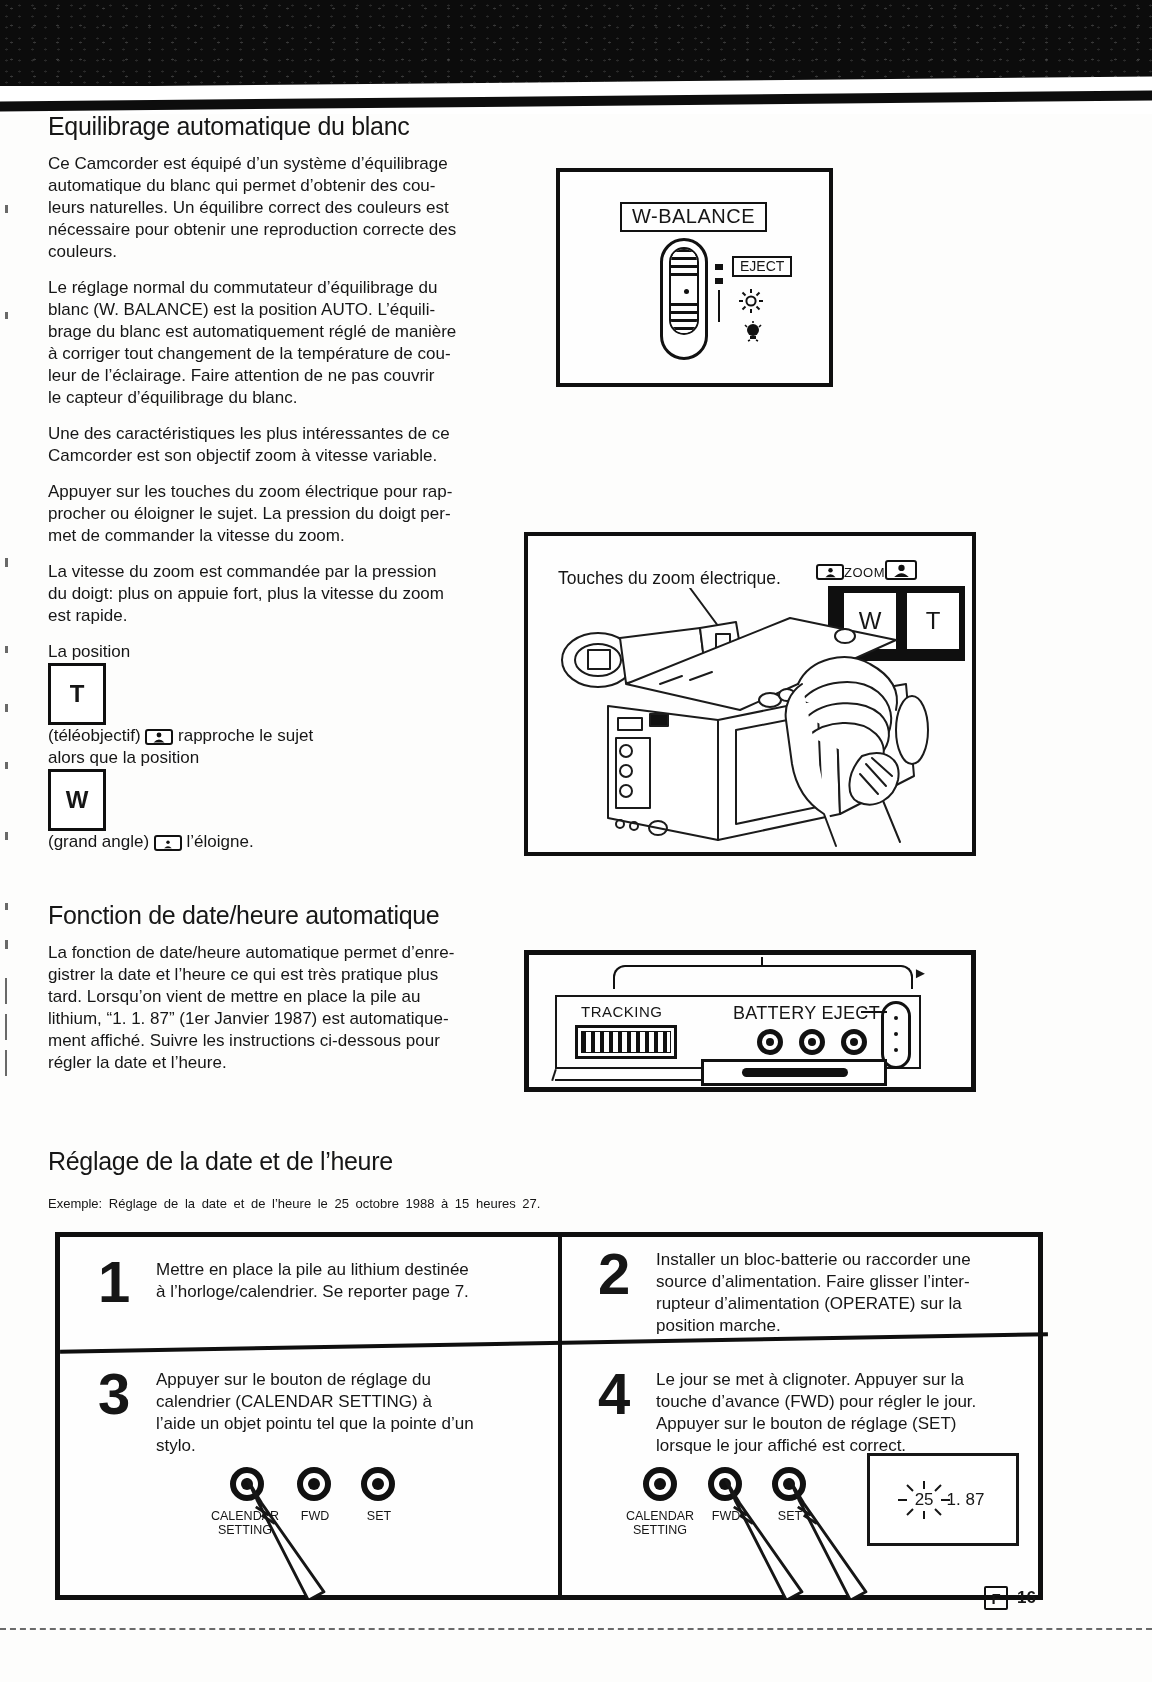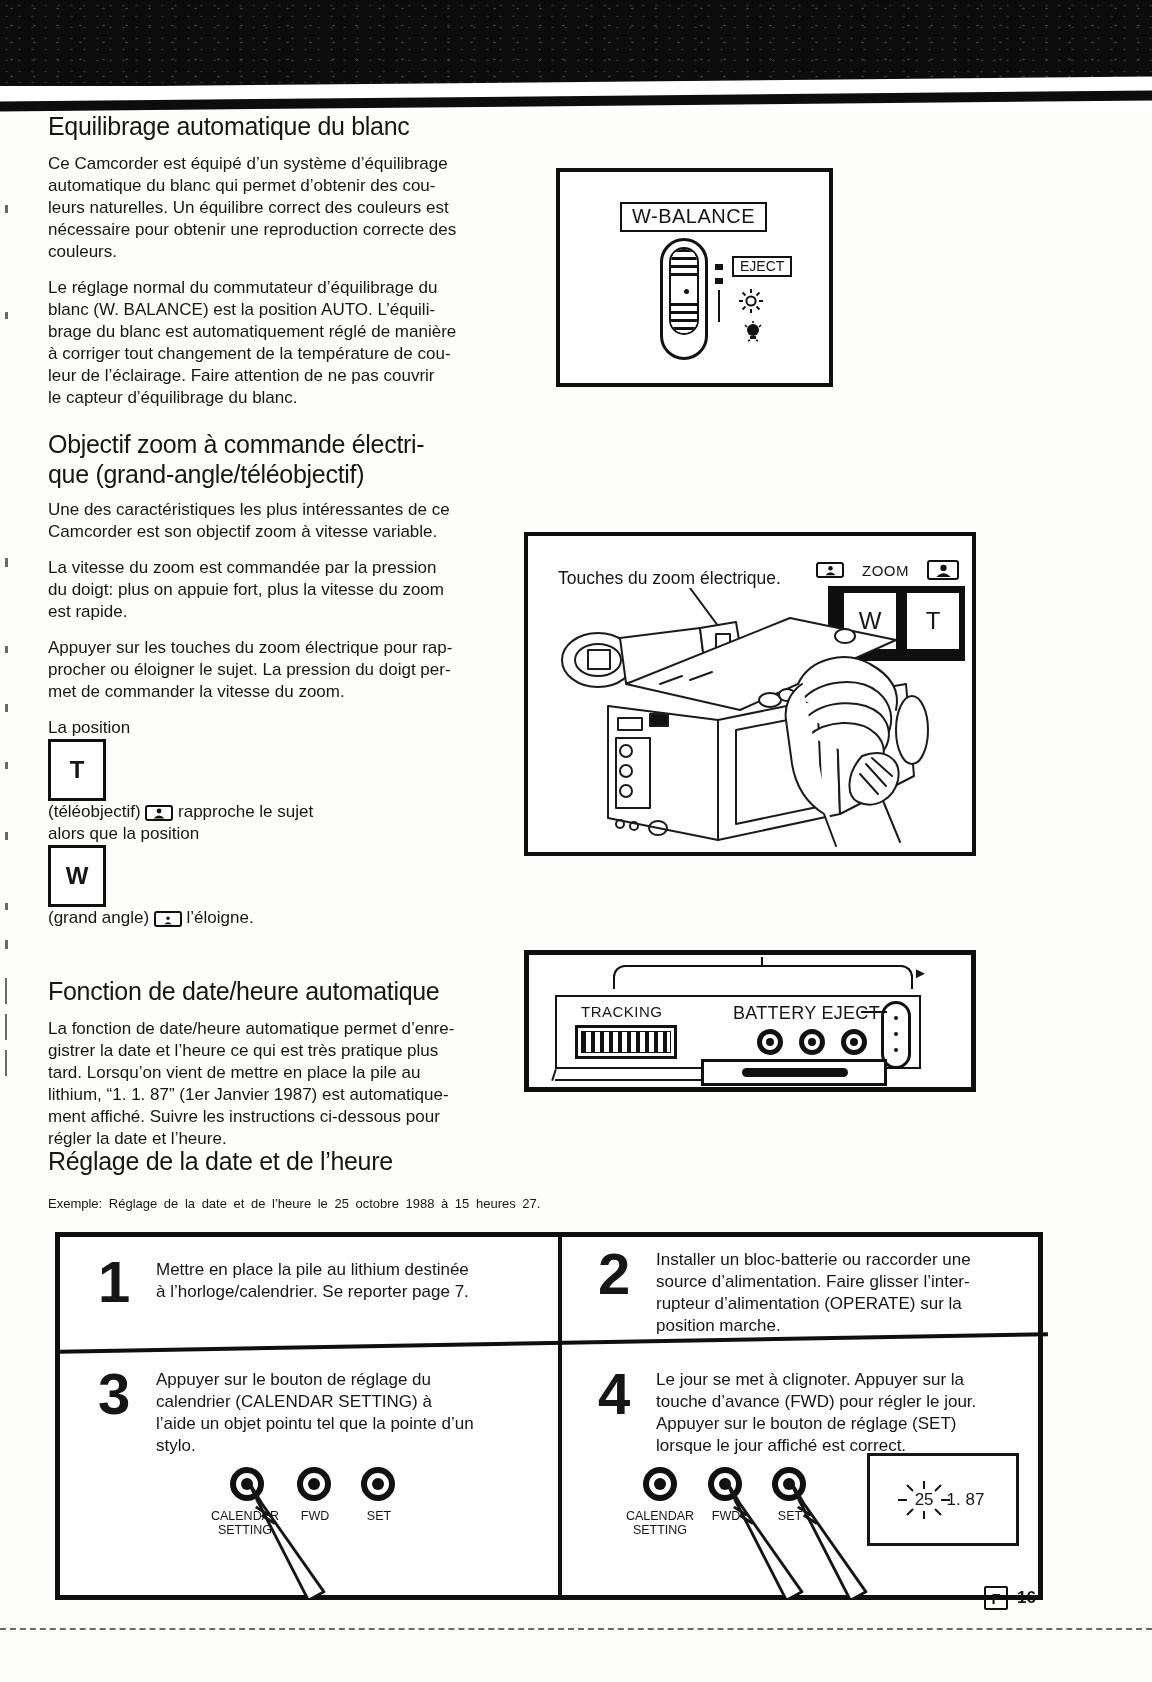--- a/index.html
+++ b/index.html
@@ -37,21 +37,21 @@
   .wb-dot{position:absolute;left:13px;top:40px;width:5px;height:5px;border-radius:50%;background:#111;}
   .wb-mark1,.wb-mark2{position:absolute;left:155px;width:8px;height:6px;background:#111;}
   .wb-mark1{top:92px;} .wb-mark2{top:106px;}
   .wb-line{position:absolute;left:158px;top:118px;width:2px;height:32px;background:#111;}
   .wb-auto{position:absolute;left:172px;top:84px;border:2px solid #111;padding:0 6px 1px;font-size:14px;}
   .wb-sun{position:absolute;left:178px;top:116px;}
   .wb-bulb{position:absolute;left:182px;top:148px;}
   
   #zoom-box{left:524px;top:532px;width:452px;height:324px;}
   .zoom-caption{position:absolute;left:30px;top:32px;font-size:17.5px;}
-  .zoom-label{position:absolute;left:288px;top:24px;display:flex;align-items:center;gap:18px;font-size:15px;letter-spacing:.5px;}
+  .zoom-label{position:absolute;left:288px;top:24px;display:flex;align-items:flex-end;gap:0;font-size:13px;letter-spacing:.5px;}
   .keys-wrap{position:absolute;left:300px;top:50px;background:#0f0f0f;padding:4px 3px 9px 13px;display:flex;gap:5px;}
   .key{width:58px;height:62px;background:#fff;border:3px solid #0f0f0f;box-sizing:border-box;
        display:flex;align-items:center;justify-content:center;font-size:24px;}
   .camera-svg{position:absolute;left:12px;top:52px;}
   
   #track-box{left:524px;top:950px;width:452px;height:142px;}
   .bracket{position:absolute;left:84px;top:10px;width:296px;height:22px;border:2px solid #111;border-bottom:none;border-radius:12px 12px 0 0;}
   .bracket-tick{position:absolute;left:232px;top:2px;width:2px;height:10px;background:#111;}
   .bracket-arrow{position:absolute;left:384px;top:10px;font-size:15px;line-height:15px;}
   .panel{position:absolute;left:26px;top:40px;width:366px;height:74px;border:2px solid #161616;box-sizing:border-box;}
@@ -126,30 +126,28 @@
 leurs naturelles. Un équilibre correct des couleurs est
 nécessaire pour obtenir une reproduction correcte des
 couleurs.</p>
     <p class="para">Le réglage normal du commutateur d’équilibrage du
 blanc (W. BALANCE) est la position AUTO. L’équili-
 brage du blanc est automatiquement réglé de manière
 à corriger tout changement de la température de cou-
 leur de l’éclairage. Faire attention de ne pas couvrir
 le capteur d’équilibrage du blanc.</p>
 
-    <h2 class="two">Objectif zoom à commande électri-
-que (grand-angle/téléobjectif)</h2>
     <p class="para">Une des caractéristiques les plus intéressantes de ce
 Camcorder est son objectif zoom à vitesse variable.</p>
+    <p class="para">Appuyer sur les touches du zoom électrique pour rap-
+procher ou éloigner le sujet. La pression du doigt per-
+met de commander la vitesse du zoom.</p>
     <p class="para">La vitesse du zoom est commandée par la pression
 du doigt: plus on appuie fort, plus la vitesse du zoom
 est rapide.</p>
-    <p class="para">Appuyer sur les touches du zoom électrique pour rap-
-procher ou éloigner le sujet. La pression du doigt per-
-met de commander la vitesse du zoom.</p>
 
     <div class="inline-line">
       <span>La position </span><b class="key">T</b><span> (téléobjectif) </span><span class="person-box">
           <svg width="14" height="11" viewBox="0 0 14 11">
             <circle cx="7" cy="3" r="2.4" fill="#111"></circle>
             <path d="M1.5,10.5 Q7,4.5 12.5,10.5 Z" fill="#111"></path>
           </svg>
         </span><span> rapproche le sujet</span>
     </div>
     <div class="inline-line">

